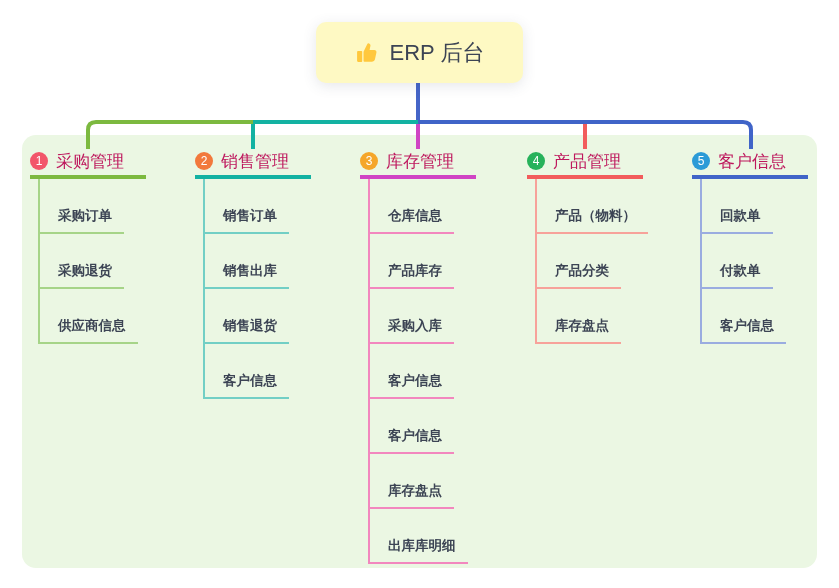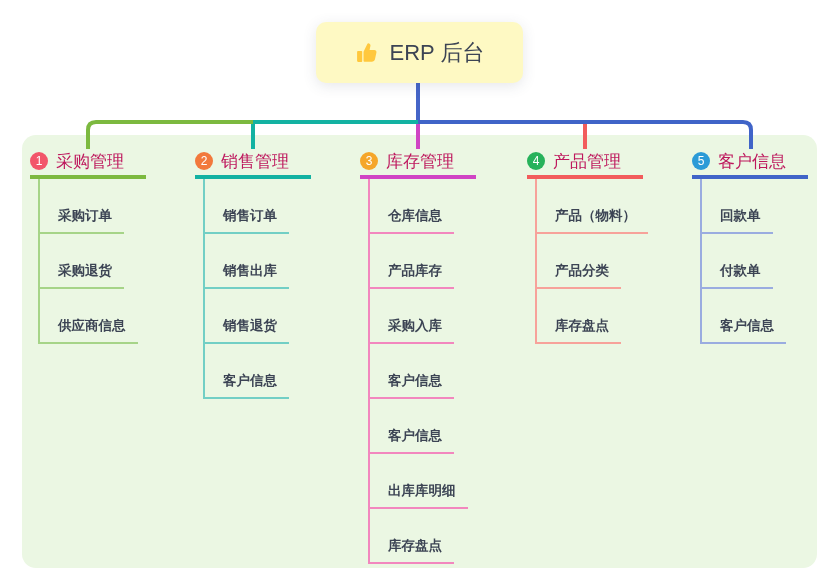--- a/index.html
+++ b/index.html
@@ -122,24 +122,24 @@
       <div class="child">
         <span class="child-label">采购入库</span>
       </div>
       <div class="child">
         <span class="child-label">客户信息</span>
       </div>
       <div class="child">
         <span class="child-label">客户信息</span>
       </div>
       <div class="child">
-        <span class="child-label">出库库明细</span>
+        <span class="child-label">库存盘点</span>
       </div>
       <div class="child">
-        <span class="child-label">库存盘点</span>
+        <span class="child-label">出库库明细</span>
       </div>
     </div>
   </div>
 
   <div class="branch" style="left: 527px; --main: #F25C5C; --light: #F7A29A;">
     <div class="branch-header">
       <span class="badge" style="background: rgb(39, 178, 91);">4</span>
       <span class="branch-label">产品管理</span>
     </div>
     <div class="branch-underline"></div>

